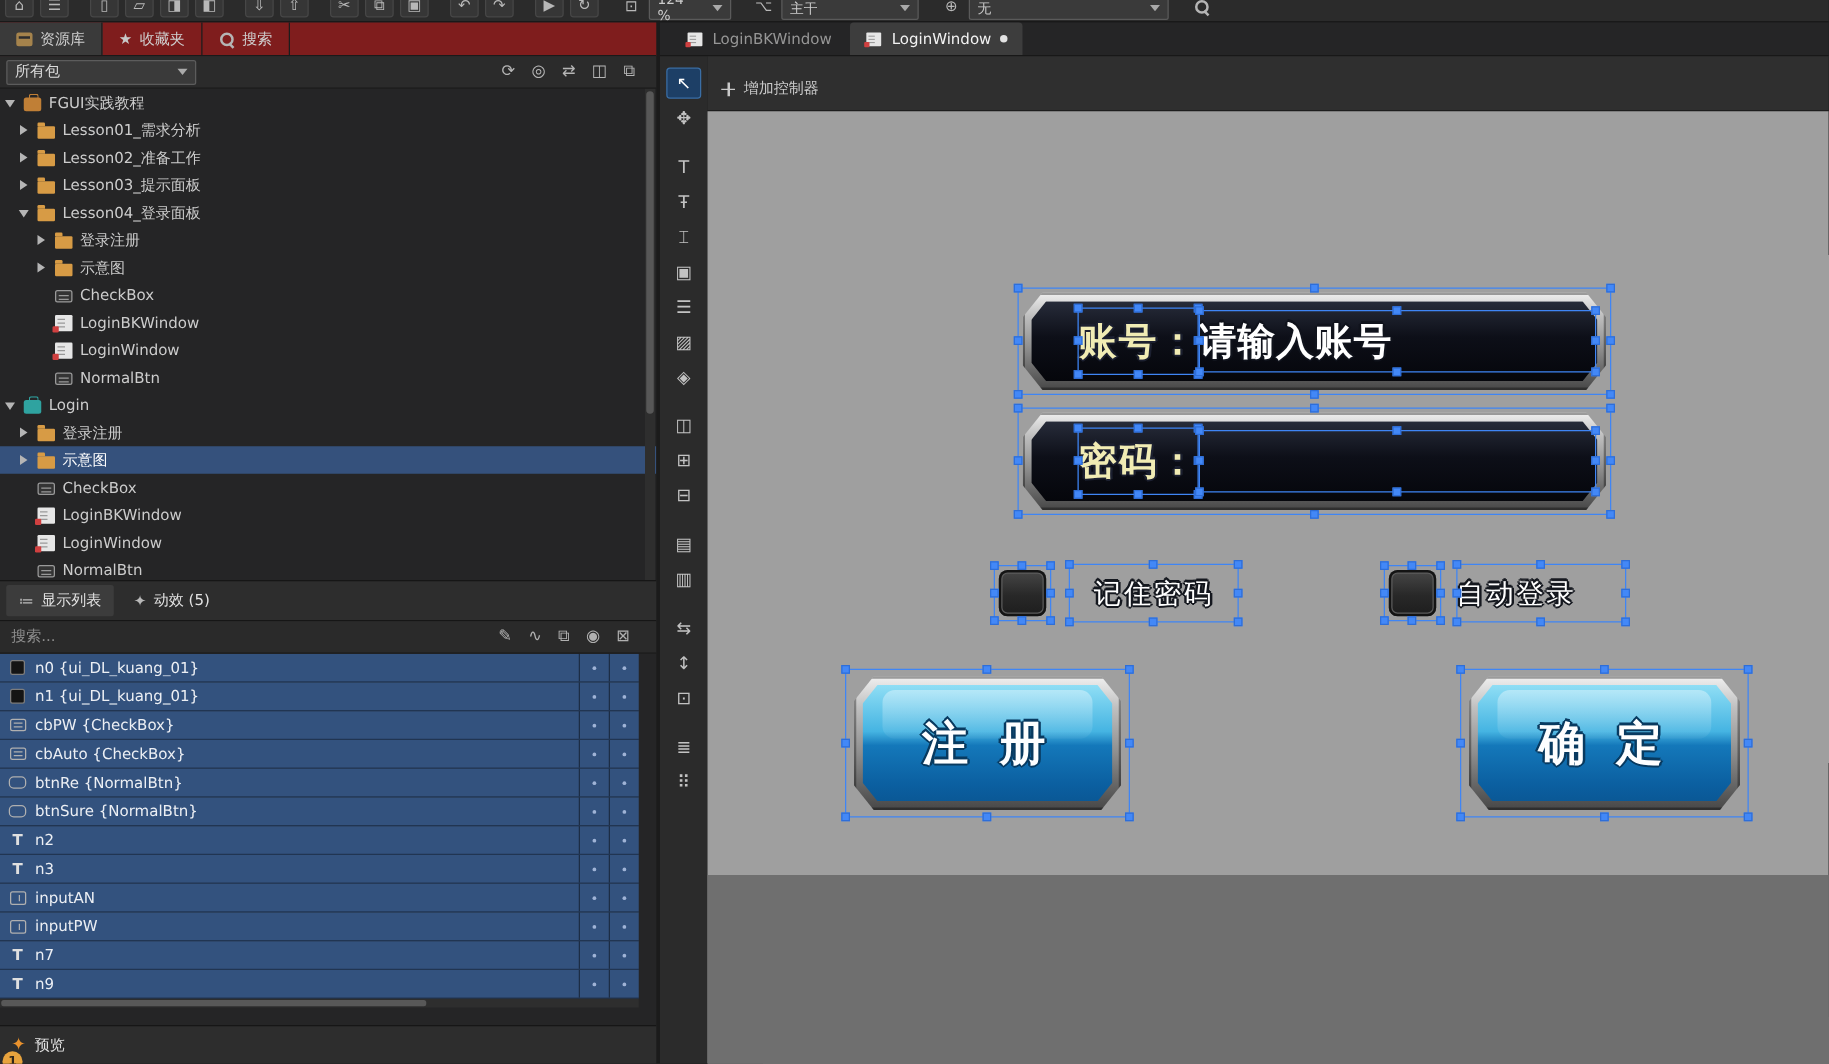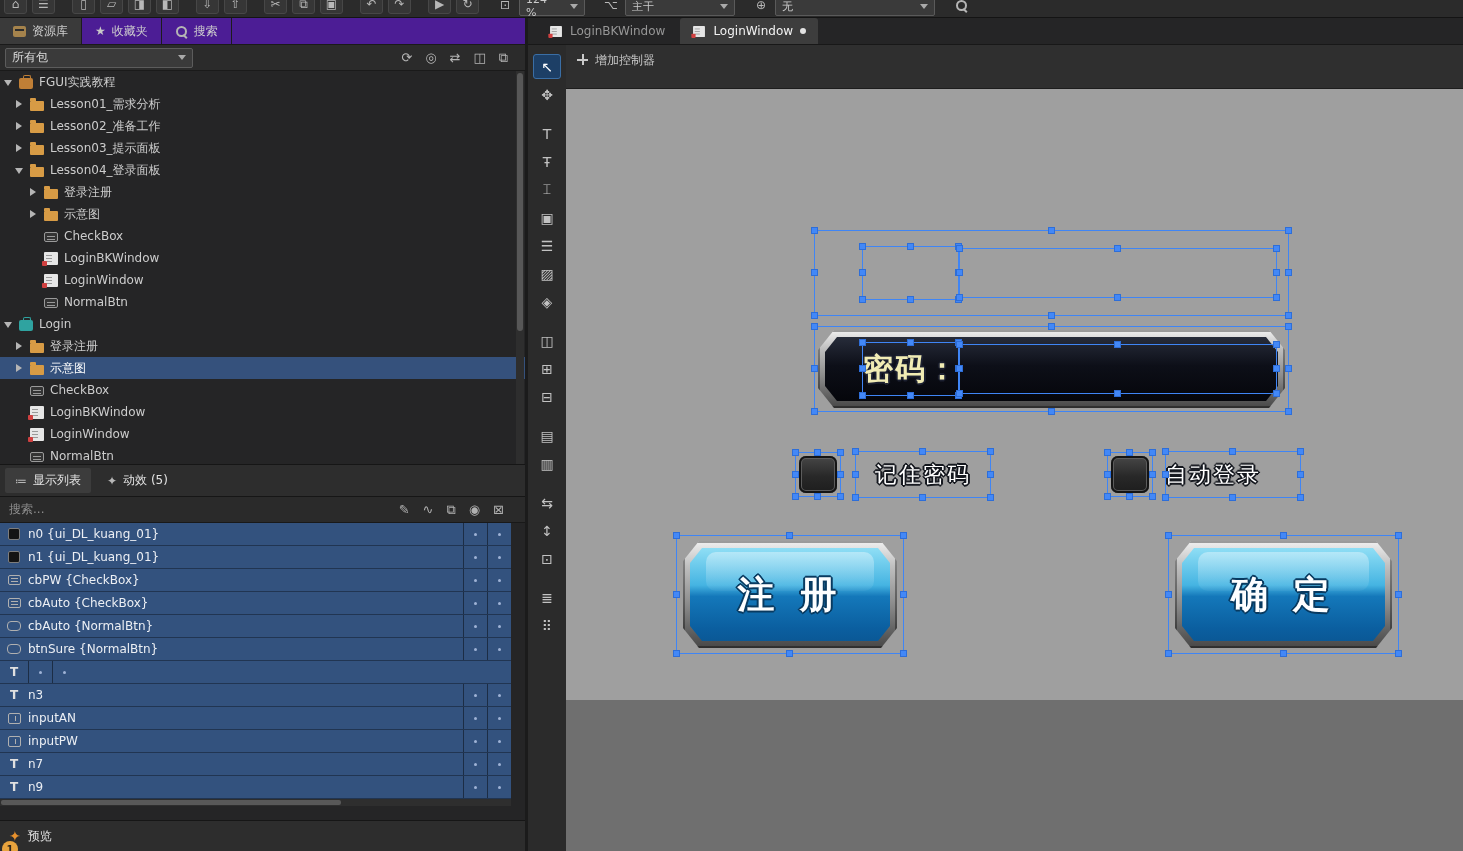--- a/index.html
+++ b/index.html
@@ -24,31 +24,31 @@
     border-top:5px solid #aaa;margin-left:10px}
   .mag{width:13px;height:13px;position:relative;flex:0 0 13px}
   .mag::before{content:"";position:absolute;left:1px;top:1px;width:7px;height:7px;
     border:2px solid #b5b5b5;border-radius:50%}
   .mag::after{content:"";position:absolute;left:9px;top:9px;width:5px;height:2px;
     background:#b5b5b5;transform:rotate(45deg);transform-origin:0 0}
 
   
   #left-panel{position:absolute;left:0;top:18px;width:525px;height:833px;background:#252526;
     display:flex;flex-direction:column}
-  #lib-tabs{height:27px;background:#4c1d95;display:flex;border-bottom:1px solid #1a1a1a;flex:0 0 27px}
+  #lib-tabs{height:27px;background:#7f1d1d;display:flex;border-bottom:1px solid #1a1a1a;flex:0 0 27px}
   .lib-tab{display:flex;align-items:center;gap:6px;padding:0 13px;font-size:12px;color:#cfcfcf;
     border-right:1px solid #1c1c1c}
   .lib-tab.active{background:#3a3a3a}
   .ico-lib{width:13px;height:11px;background:#a5834c;border-radius:2px;position:relative}
   .ico-lib::before{content:"";position:absolute;left:2px;top:3px;right:2px;height:2px;background:#2d2d2d}
   .ico-star::before{content:"★";color:#c8c8c8;font-size:12px}
 
   #pkg-row{height:26px;flex:0 0 26px;background:#2b2b2b;display:flex;align-items:center;
     padding:0 5px;border-bottom:1px solid #1a1a1a}
-  #pkg-select{width:188px;height:20px;background:#3a3a3a;border:1px solid #5c5c5c;border-radius:2px;
+  #pkg-select{width:152px;height:20px;background:#3a3a3a;border:1px solid #5c5c5c;border-radius:2px;
     color:#ddd;font-size:12px;display:flex;align-items:center;justify-content:space-between;padding:0 6px}
   #pkg-icons{margin-left:auto;display:flex;gap:13px;padding-right:12px}
   .pkg-ic{color:#b5b5b5;font-size:13px}
 
   
   #tree{height:393px;flex:0 0 393px;position:relative;overflow:hidden;background:#252526}
   .trow{height:22px;display:flex;align-items:center;font-size:12px;color:#cccccc;gap:6px;white-space:nowrap}
   .trow.selected{background:#35517c;color:#fff}
   .lvl0{padding-left:3px}.lvl1{padding-left:14px}.lvl2{padding-left:28px}
   .exp{width:10px;height:10px;position:relative;flex:0 0 10px}
@@ -126,21 +126,21 @@
   .ed-tab .tico{transform:scale(.85)}
   #editor-body{flex:1;display:flex;min-height:0}
   #tool-col{width:38px;flex:0 0 38px;background:#2b2b2b;display:flex;flex-direction:column;
     align-items:center;padding-top:9px;gap:3px}
   .tool{width:28px;height:25px;display:flex;align-items:center;justify-content:center;
     color:#c2c2c2;font-size:14px;border-radius:3px;flex:0 0 25px}
   .tool.active{background:#1d3f66;border:1px solid #3a6ea5;color:#fff}
   .tool.gap{margin-top:11px}
   #canvas-wrap{flex:1;display:flex;flex-direction:column;min-width:0}
   #controller-bar{height:44px;flex:0 0 44px;background:#2f2f2f;border-bottom:1px solid #1d1d1d;
-    display:flex;align-items:flex-start;padding:7px 0 0 11px;color:#c9c9c9;font-size:12px;gap:7px}
+    display:flex;align-items:center;padding:7px 0 0 11px;color:#c9c9c9;font-size:12px;gap:7px}
   .plus{width:11px;height:11px;position:relative;margin-top:2px}
   .plus::before{content:"";position:absolute;left:0;top:5px;width:11px;height:1.5px;background:#c9c9c9}
   .plus::after{content:"";position:absolute;left:5px;top:0;width:1.5px;height:11px;background:#c9c9c9}
   #canvas{flex:1;position:relative;background:#9f9f9f;overflow:hidden}
   #canvas-dark{position:absolute;left:0;bottom:0;width:100%;height:151px;background:#6f6f6f}
 
   
   .metal{position:absolute;
     background:linear-gradient(180deg,#f0f0f0 0%,#bfbfbf 24%,#8d8d8d 58%,#5a5a5a 88%,#474747 100%);
     clip-path:polygon(16px 0,calc(100% - 16px) 0,100% 20px,100% calc(100% - 20px),
@@ -426,21 +426,21 @@
             <i class="dotmark"></i>
           </span>
         <span class="lcol">
             <i class="dotmark"></i>
           </span>
       </div>
       <div class="lrow sel">
         <span class="lico">
             <i class="lic-btn"></i>
           </span>
-        <span class="llabel">cbAuto {NormalBtn}</span>
+        <span class="llabel">btnRe {NormalBtn}</span>
         <span class="lcol">
             <i class="dotmark"></i>
           </span>
         <span class="lcol">
             <i class="dotmark"></i>
           </span>
       </div>
       <div class="lrow sel">
         <span class="lico">
             <i class="lic-btn"></i>
@@ -448,20 +448,21 @@
         <span class="llabel">btnSure {NormalBtn}</span>
         <span class="lcol">
             <i class="dotmark"></i>
           </span>
         <span class="lcol">
             <i class="dotmark"></i>
           </span>
       </div>
       <div class="lrow sel">
         <span class="lico lic-text"></span>
+        <span class="llabel">n2</span>
         <span class="lcol">
             <i class="dotmark"></i>
           </span>
         <span class="lcol">
             <i class="dotmark"></i>
           </span>
       </div>
       <div class="lrow sel">
         <span class="lico lic-text"></span>
         <span class="llabel">n3</span>
@@ -566,20 +567,26 @@
 
       <div id="canvas-wrap">
         <div id="controller-bar">
           <span class="plus"></span>
           <span>增加控制器</span>
         </div>
 
         <div id="canvas">
           <div id="canvas-dark"></div>
 
+          <div class="metal" id="frame-account">
+            <div class="inner input-inner">
+              <span class="fld-label">账号：</span>
+              <span class="fld-ph">请输入账号</span>
+            </div>
+          </div>
 
           <div class="metal" id="frame-password">
             <div class="inner input-inner">
               <span class="fld-label">密码：</span>
             </div>
           </div>
 
           <div class="gcheck" id="cb-remember"></div>
           <div class="glabel" id="lb-remember">记住密码</div>
           <div class="gcheck" id="cb-auto"></div>

